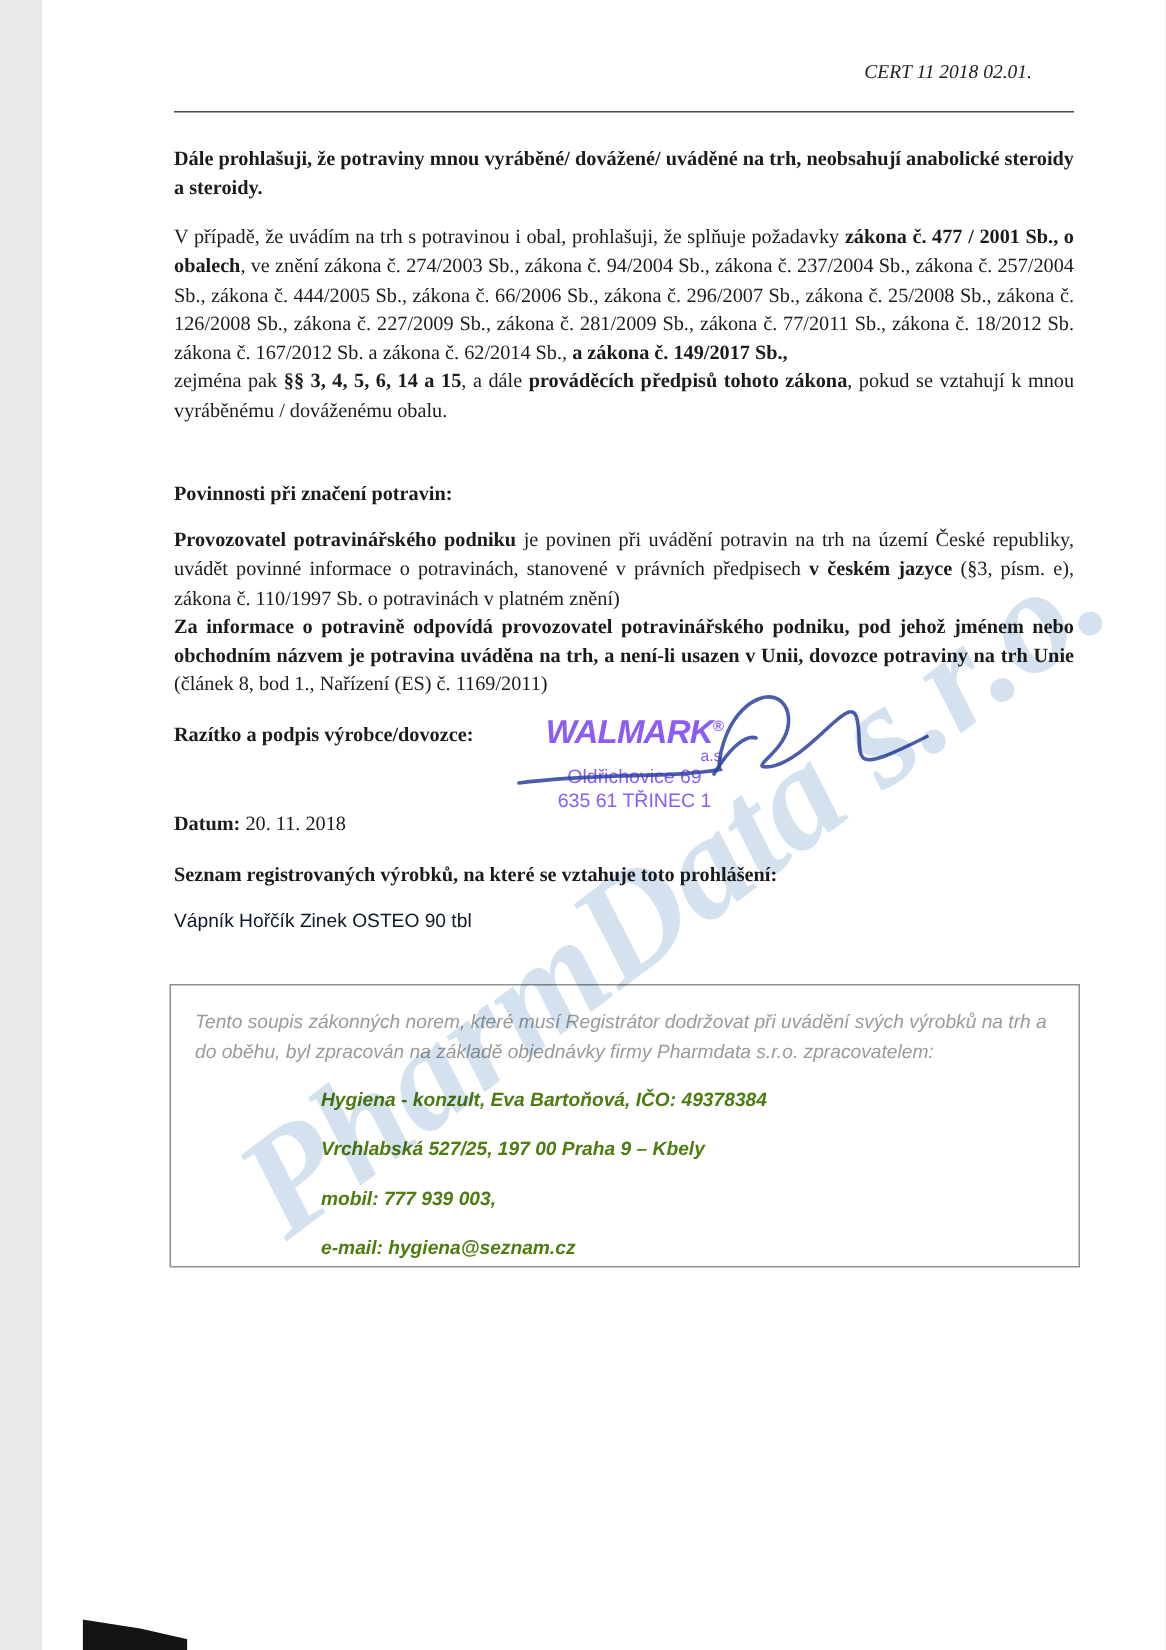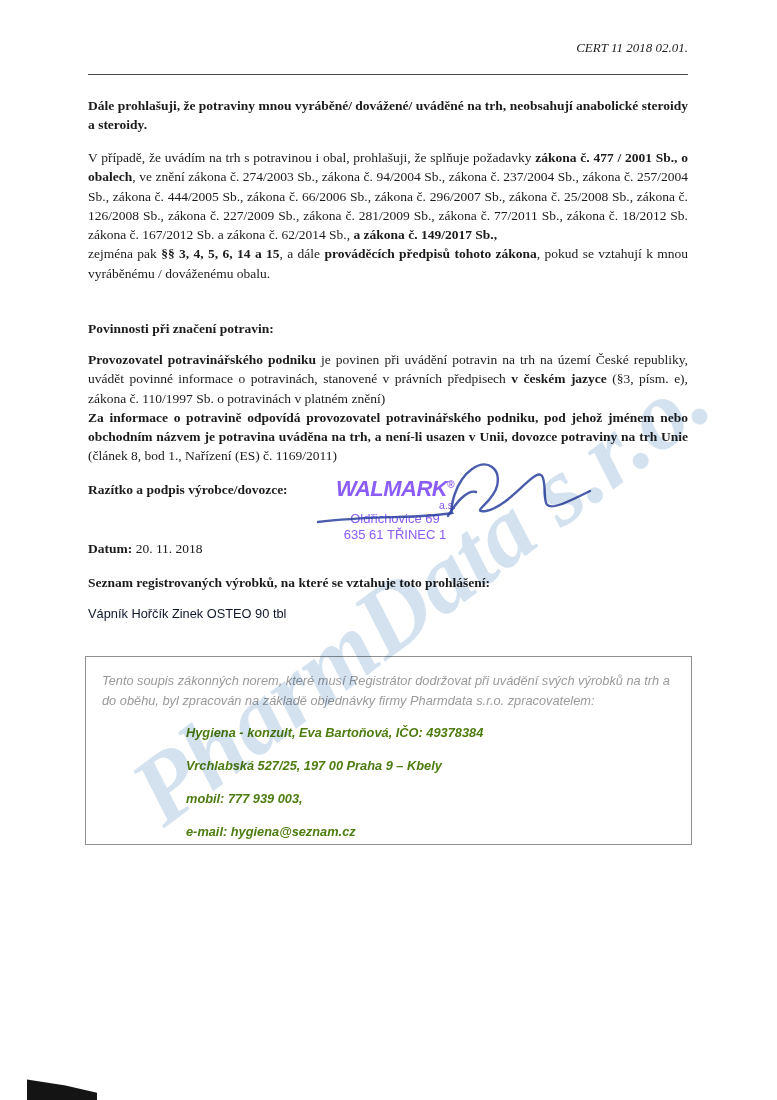--- a/index.html
+++ b/index.html
@@ -1,19 +1,19 @@
 <!DOCTYPE html>
 <html lang="cs" style="--signature-blue: #2a3f9e; --watermark-blue: #a9c6e2; --box-text: #9a9a9a;"><head>
 <meta charset="utf-8">
 <style>
   * { margin:0; padding:0; box-sizing:border-box; }
   html,body { background:#e9e9e9; }
   body { width:777px; height:1100px; margin:0 auto; position:relative;
          font-family:"Liberation Serif", serif; color:#1b1b1b; }
-  .page { position:absolute; inset:0; background:#ffffff; overflow:hidden; }
+  .page { position:absolute; inset:0; background:#ffffff; overflow:hidden;margin-left:28px; }
 
   .para { font-size:13.5px; line-height:19.3px; }
   .justify { text-align:justify; }
   .b { font-weight:bold; }
 
   .doc-ref { position:absolute; top:40px; right:89px; font-size:13px; font-style:italic; color:#222; }
   .header-rule { position:absolute; top:74px; left:88px; width:600px; border-top:1.4px solid #4a4a4a; }
 
   .p1 { position:absolute; top:96px; left:88px; width:600px; font-weight:bold; }
   .p2 { position:absolute; top:148px; left:88px; width:600px; }

